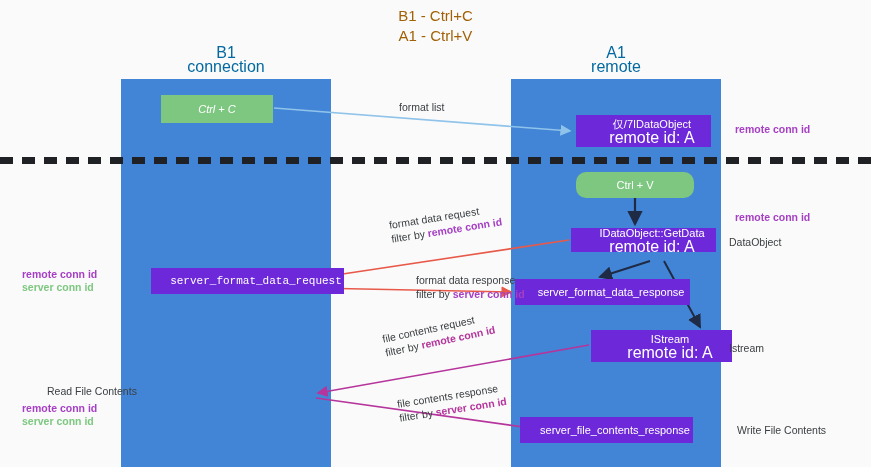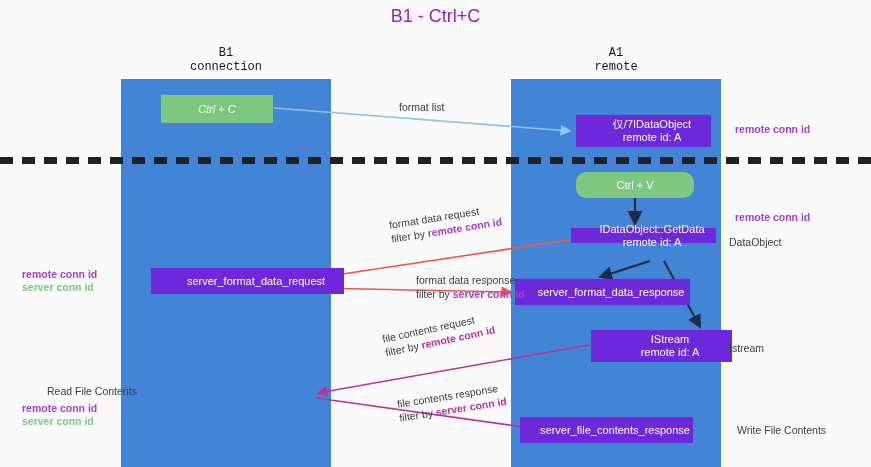--- a/index.html
+++ b/index.html
@@ -9,40 +9,40 @@
     font-family:"Liberation Sans","DejaVu Sans",sans-serif;
     position:relative;overflow:hidden;
     color:#3c4043;
   }
   #stage{position:absolute;left:0;top:0;width:871px;height:467px;}
 
   .lane{position:absolute;background:#4285d6;}
   .lane-b1{left:121px;top:79px;width:210px;height:388px;}
   .lane-a1{left:511px;top:79px;width:210px;height:388px;}
 
-  .lane-head{position:absolute;text-align:center;font-size:12px;line-height:14px;color:#0f172a;font-family:Liberation Mono, monospace;}
+  .lane-head{position:absolute;text-align:center;font-size:16px;line-height:14px;color:#0369a1;}
   .lane-head .l1{display:block;}
   .lane-head .l2{display:block;}
   .head-b1{left:121px;top:46px;width:210px;}
   .head-a1{left:511px;top:46px;width:210px;}
 
   #title{position:absolute;left:0;top:6px;width:871px;text-align:center;
-    font-size:18px;line-height:20px;color:#a21caf;}
+    font-size:15px;line-height:20px;color:#a16207;}
 
   .box{position:absolute;display:flex;flex-direction:column;align-items:center;
     justify-content:center;color:#ffffff;font-size:11px;line-height:13px;text-align:center;}
   .box.green{background:#7ec780;}
   .box.orange{background:#6d28d9;padding-left:17px;}
-  .box .sub{font-size:11px;}
+  .box .sub{font-size:16px;}
 
   .b-ctrlc{left:161px;top:95px;width:112px;height:28px;font-style:italic;}
   .b-idataobject{left:576px;top:115px;width:118px;height:32px;}
   .b-ctrlv{left:576px;top:172px;width:118px;height:26px;border-radius:10px;}
-  .b-getdata{left:571px;top:228px;width:128px;height:15px;}
-  .b-sfdreq{left:151px;top:268px;width:176px;height:26px;}
+  .b-getdata{left:571px;top:228px;width:128px;height:24px;}
+  .b-sfdreq{left:151px;top:268px;width:176px;height:26px;font-family:Liberation Mono, monospace;}
   .b-sfdresp{left:515px;top:279px;width:158px;height:26px;}
   .b-istream{left:591px;top:330px;width:124px;height:32px;}
   .b-sfcreq{left:151px;top:384px;width:160px;height:26px;}
   .b-sfcresp{left:520px;top:417px;width:156px;height:26px;}
 
   .dashline{position:absolute;left:0px;top:157px;width:871px;height:7px;
     background:repeating-linear-gradient(to right,#202124 0 13px,transparent 13px 22px);}
 
   svg#wires{position:absolute;left:0;top:0;width:871px;height:467px;pointer-events:none;}
 
@@ -72,20 +72,21 @@
   .s-read{left:28px;top:385px;padding-left:19px;}
   .s-left-ids2{left:22px;top:402px;}
 </style>
 </head>
 <body>
 
 <div id="stage">
 
   <div id="title">
     <div>B1 - Ctrl+C</div>
+    <div>A1 - Ctrl+V</div>
   </div>
 
   <div class="lane-head head-b1">
     <span class="l1">B1</span>
     <span class="l2">connection</span>
   </div>
   <div class="lane-head head-a1">
     <span class="l1">A1</span>
     <span class="l2">remote</span>
   </div>

